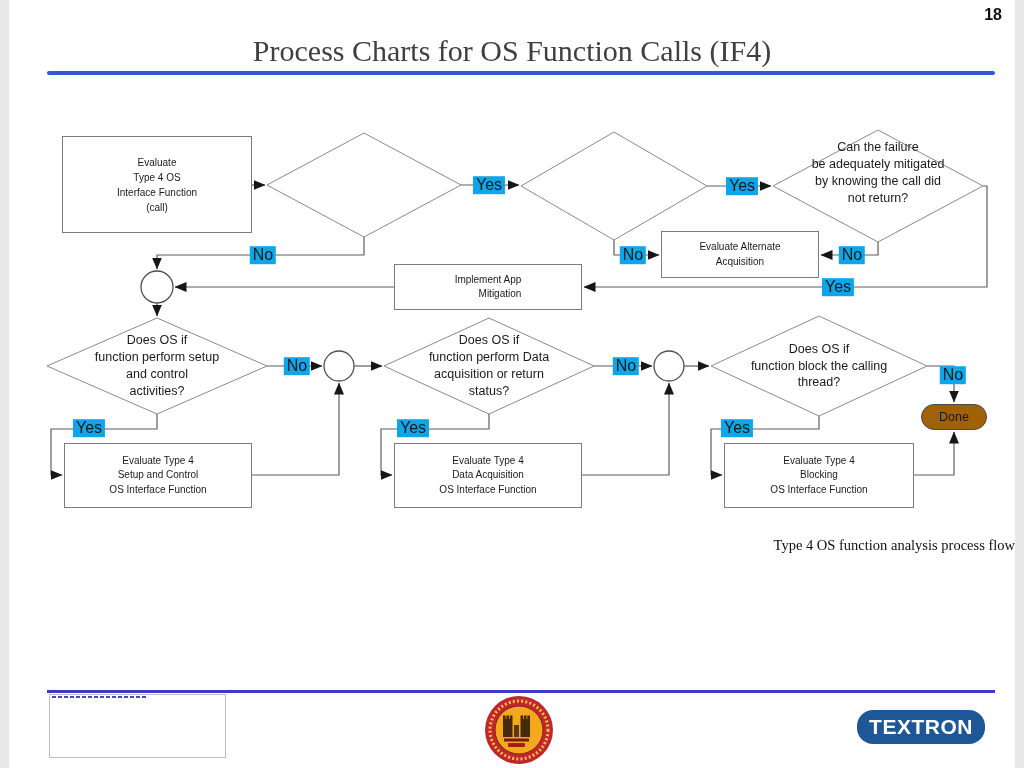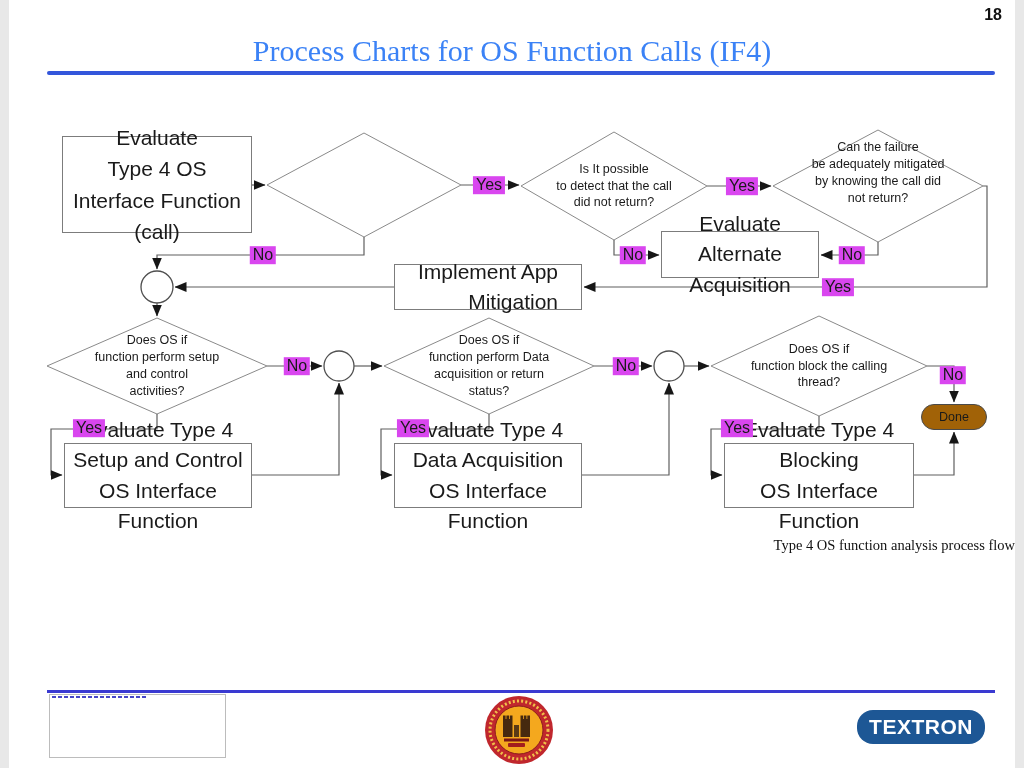--- a/index.html
+++ b/index.html
@@ -1,33 +1,33 @@
 <!DOCTYPE html>
 <html><head>
 <meta charset="utf-8">
 <style>
   html,body { margin:0; padding:0; background:#e8e8e8; }
   .slide { position:relative; width:1006px; height:768px; background:#ffffff;
            font-family:"Liberation Sans", sans-serif; overflow:hidden; margin:0 auto; }
 
   .pageno { position:absolute; top:6px; right:13px; font-size:16px; font-weight:bold; color:#111; }
   .title  { position:absolute; top:34px; left:0; right:0; text-align:center;
-            font-family:"Liberation Serif", serif; font-size:30px; color:#3b82f6; line-height:1.1; }
+            font-family:"Liberation Serif", serif; font-size:30px; color:#404040; line-height:1.1; }
   .hr-top { position:absolute; left:38px; width:948px; top:71px; height:4px; background:#3356db; border-radius:2px; }
 
   svg.flow { position:absolute; left:0; top:0; }
 
   .node { position:absolute; display:flex; align-items:center; justify-content:center;
           text-align:center; white-space:pre-line; color:#1a1a1a; box-sizing:border-box; }
-  .rect  { background:#fff; border:1px solid #7c7c7c; font-size:21px; line-height:1.45; }
+  .rect  { background:#fff; border:1px solid #7c7c7c; font-size:10px; line-height:1.45; }
   .rect4 { line-height:1.5; }
   .dtext { font-size:12.5px; line-height:1.35; }
   .done  { background:#a16207; border:1px solid #4a4a4a; border-radius:13px; font-size:12.5px; }
 
-  .label { position:absolute; transform:translate(-50%,-50%); background:#d946ef;
+  .label { position:absolute; transform:translate(-50%,-50%); background:#0ea5e9;
            padding:0 3px; font-size:16px; color:#1a1a1a; line-height:1.1; }
 
   .caption { position:absolute; top:537px; left:0; right:0; text-align:right;
              font-family:"Liberation Serif", serif; font-size:14.5px; color:#101010; }
 
   .hr-bottom { position:absolute; left:38px; width:948px; top:690px; height:3px; background:#3a3ad1; }
   .footer-box { position:absolute; left:40px; top:694px; width:177px; height:64px;
                 background:#fff; border:1px solid #bcbcbc; box-sizing:border-box; }
   .smudge { margin:1px 0 0 2px; width:96px; height:2px;
             background:repeating-linear-gradient(90deg,#4747c8 0 4px, rgba(0,0,0,0) 4px 6px); }
@@ -103,23 +103,20 @@
 Setup and Control
 OS Interface Function</div>
   <div class="node rect" style="left:385px; top:443px; width:188px; height:65px;">Evaluate Type 4
 Data Acquisition
 OS Interface Function</div>
   <div class="node rect" style="left:715px; top:443px; width:190px; height:65px;">Evaluate Type 4
 Blocking
 OS Interface Function</div>
   <div class="node done" style="left:912px; top:404px; width:66px; height:26px;">Done</div>
 
-  <div class="node dtext" style="left:515px; top:160px; width:180px; height:52px;">Is It  possible
-to detect that the call
-did not return?</div>
   <div class="node dtext" style="left:767px; top:138px; width:204px; height:70px;text-align:center;">Can the failure
 be adequately mitigated
 by knowing the call did
 not return?</div>
   <div class="node dtext" style="left:56px; top:331px; width:184px; height:70px;">Does OS if
 function perform setup
 and control
 activities?</div>
   <div class="node dtext" style="left:388px; top:331px; width:184px; height:70px;">Does OS if
 function perform Data

